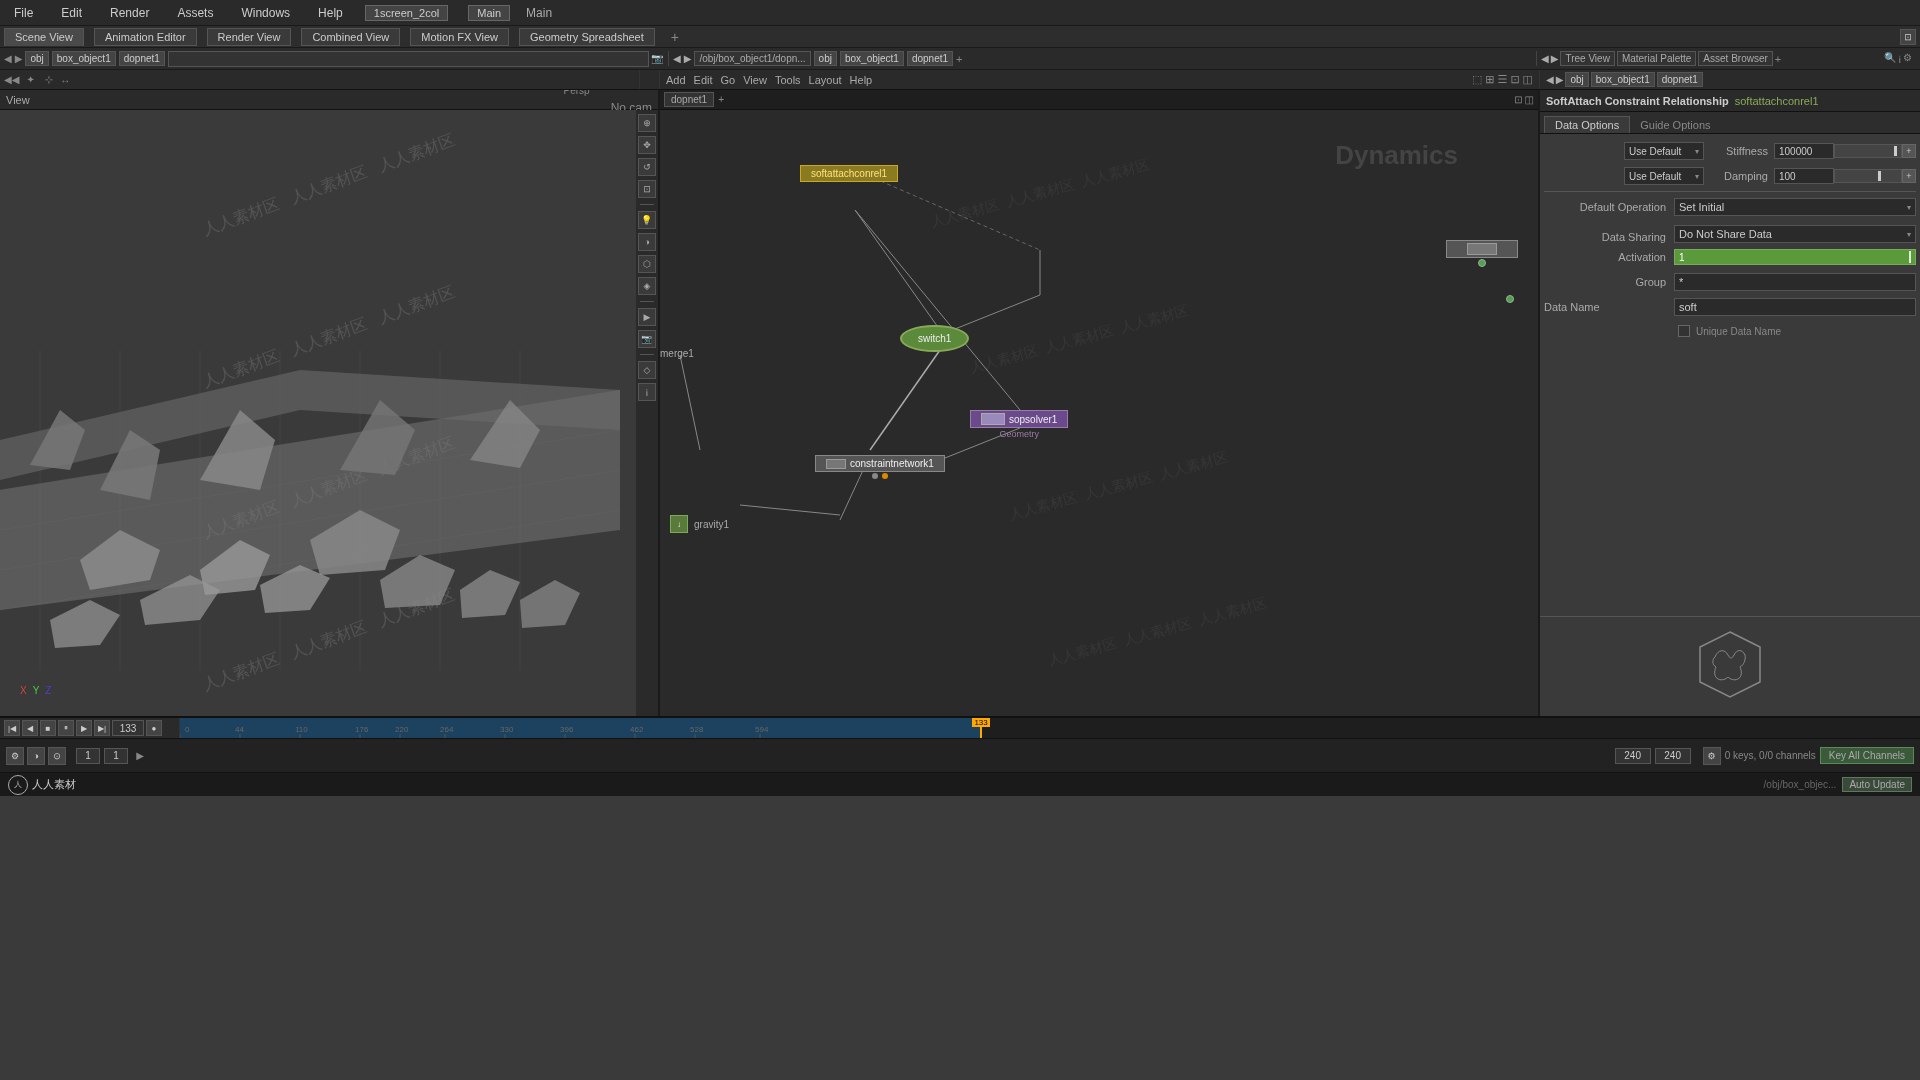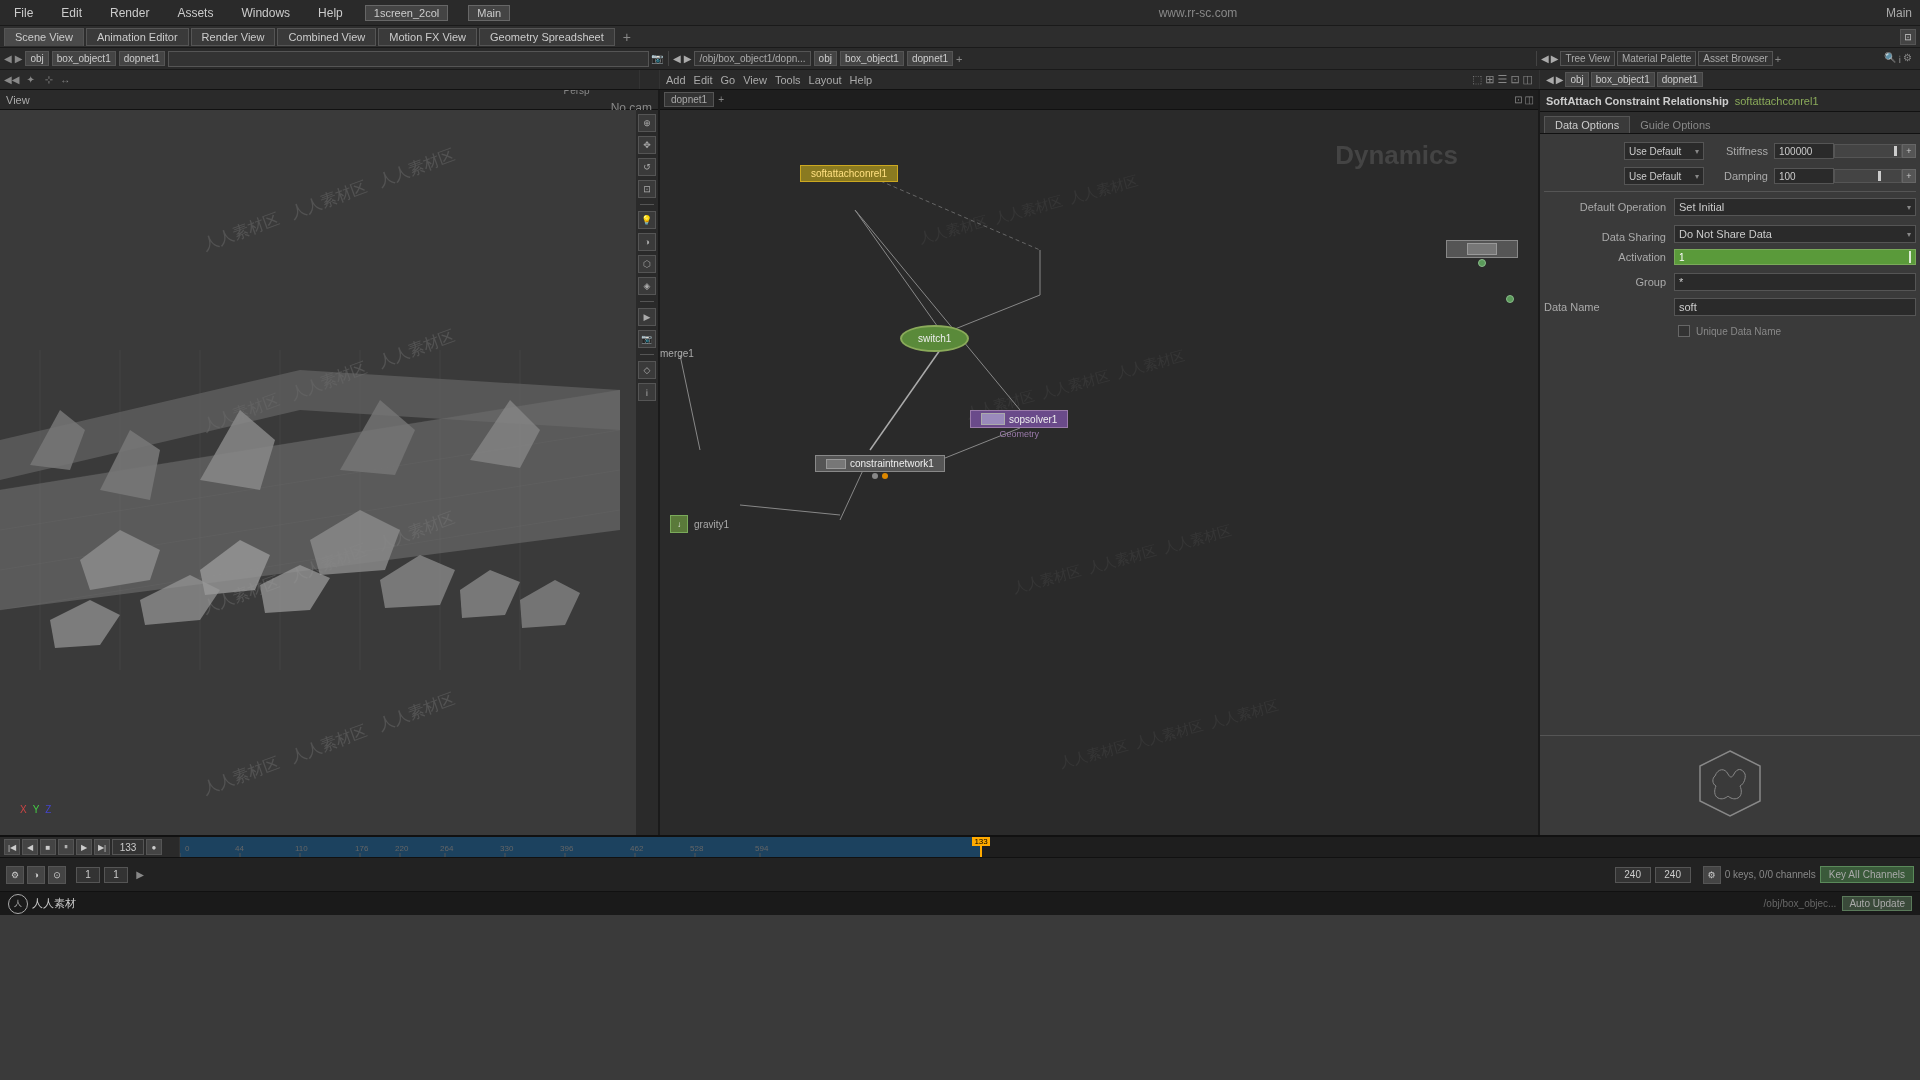--- a/index.html
+++ b/index.html
@@ -40,21 +40,21 @@
       font-size: 12px;
     }
 
     
     .tab-bar {
       height: 22px;
       background: #2d2d2d;
       display: flex;
       align-items: center;
       padding: 0 4px;
-      gap: 2px;
+      gap: 10px;
       border-bottom: 1px solid #1a1a1a;
     }
     .tab {
       background: #3a3a3a;
       color: #cccccc;
       padding: 2px 10px;
       font-size: 11px;
       cursor: pointer;
       border: 1px solid #555;
       height: 18px;
@@ -117,21 +117,21 @@
       display: flex;
       align-items: center;
       padding: 0 4px;
       gap: 4px;
       border-bottom: 1px solid #1a1a1a;
     }
 
     .full-layout {
       display: flex;
       flex-direction: column;
-      height: 915px;
+      height: 796px;
     }
 
     .panels-main {
       display: flex;
       flex: 1;
       overflow: hidden;
     }
 
     .left-section {
       width: 660px;
@@ -167,21 +167,20 @@
 
   <div class="top-menubar">
     <span class="menu-item">File</span>
     <span class="menu-item">Edit</span>
     <span class="menu-item">Render</span>
     <span class="menu-item">Assets</span>
     <span class="menu-item">Windows</span>
     <span class="menu-item">Help</span>
     <span style="background:#444; padding:1px 8px; font-size:11px; border:1px solid #666; cursor:pointer;text-align:center;">1screen_2col</span>
     <span style="margin-left:4px; background:#444; padding:1px 8px; font-size:11px; border:1px solid #666; cursor:pointer;">Main</span>
-    <div class="top-center">www.rr-sc.com</div>
     <div class="top-right">Main</div>
   </div>
 
   <div class="tab-bar">
     <div class="tab active">Scene View</div>
     <div class="tab">Animation Editor</div>
     <div class="tab">Render View</div>
     <div class="tab">Combined View</div>
     <div class="tab">Motion FX View</div>
     <div class="tab">Geometry Spreadsheet</div>

